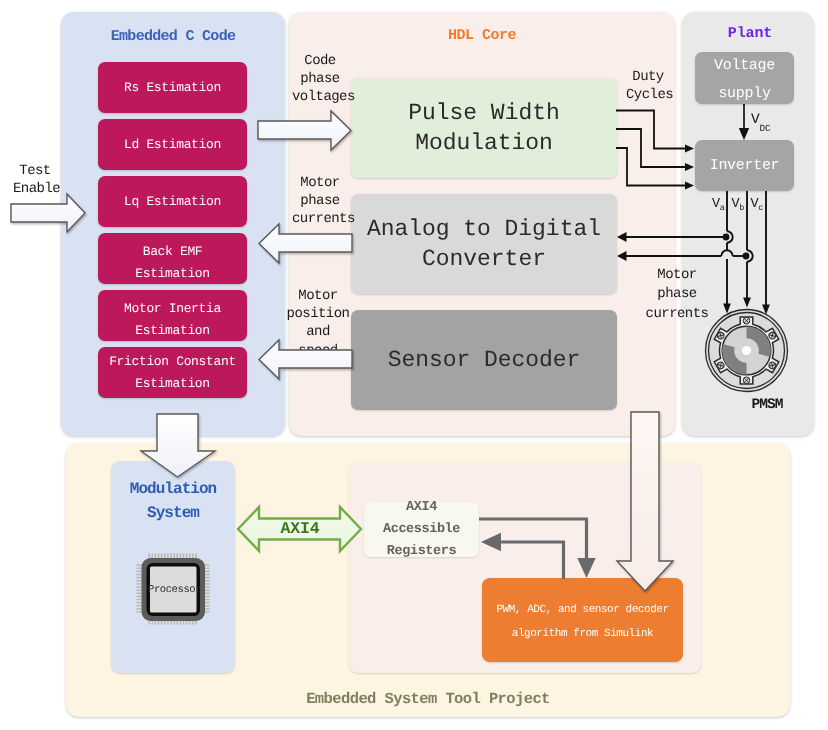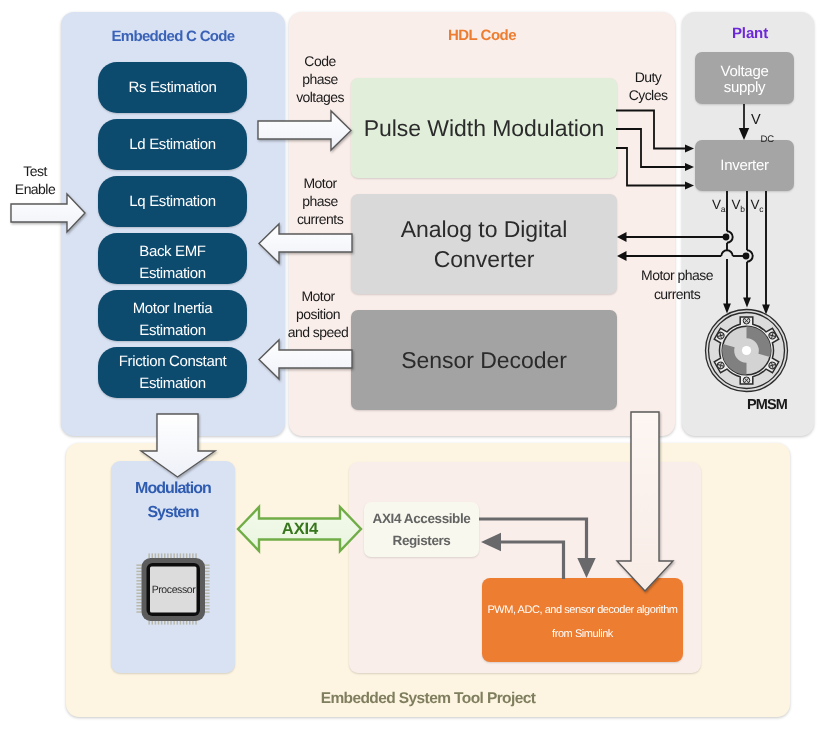--- a/index.html
+++ b/index.html
@@ -1,75 +1,75 @@
 <!DOCTYPE html>
 <html><head>
 <meta charset="utf-8">
 <style>
   html,body{margin:0;padding:0;background:#ffffff;}
   body{width:828px;height:730px;position:relative;overflow:hidden;
        font-family:"Liberation Sans",sans-serif;
        -webkit-font-smoothing:antialiased;text-rendering:geometricPrecision;}
-  .stage{position:absolute;left:0;top:0;width:828px;height:588px;}
+  .stage{position:absolute;left:0;top:0;width:828px;height:588px;font-family:Liberation Mono, monospace;}
   .panel{position:absolute;box-sizing:border-box;border-radius:13px;}
   .ptitle{position:absolute;text-align:center;font-weight:bold;white-space:nowrap;}
   .blk{position:absolute;box-sizing:border-box;display:flex;align-items:center;
        justify-content:center;text-align:center;border-radius:7px;line-height:1.32;}
   .lbl{position:absolute;text-align:center;color:#1a1a1a;line-height:18.2px;}
   .arrowsvg{position:absolute;left:0;top:0;width:828px;height:730px;overflow:visible;
             pointer-events:none;}
 
   
   #p-ec{left:61px;top:12px;width:224px;height:424px;background:#d9e2f3;
         box-shadow:0 1px 3px rgba(0,0,0,.22);}
   #t-ec{left:61px;top:28px;width:224px;font-size:15px;color:#3a63b8;letter-spacing:-.7px;}
   #p-hdl{left:289px;top:12px;width:386px;height:424px;background:#faeeea;
          box-shadow:0 1px 3px rgba(0,0,0,.22);}
   #t-hdl{left:289px;top:27px;width:386px;font-size:15px;color:#ed7d31;letter-spacing:-.5px;}
   #p-plant{left:682px;top:12px;width:132px;height:424px;background:#e9e9e9;
            box-shadow:0 1px 3px rgba(0,0,0,.22);}
   #t-plant{left:684px;top:25px;width:132px;font-size:15px;color:#6d28d9;letter-spacing:-.1px;}
 
   
-  .ecblk{left:98px;width:149px;height:51px;background:#0c4a6e;color:#fff;font-size:15px;
+  .ecblk{left:98px;width:149px;height:51px;background:#be185d;color:#fff;font-size:13px;
          letter-spacing:-.35px;line-height:22px;
-         box-shadow:0 1px 2px rgba(0,0,0,.18);padding:0 6px;border-radius:19px;}
+         box-shadow:0 1px 2px rgba(0,0,0,.18);padding:0 6px;}
   #ec3{padding:9px 26px 0;}
   #ec4{padding:9px 16px 0;}
   #ec5{padding:9px 5px 8px;}
   #ec0{top:62px;} #ec1{top:119px;text-align:right;} #ec2{top:176px;}
   #ec3{top:233px;} #ec4{top:290px;} #ec5{top:347px;}
 
   
   #hdl0,#hdl1,#hdl2{left:351px;width:266px;height:100px;font-size:23px;letter-spacing:-.05px;
                     color:#2b2b2b;box-shadow:0 1px 2px rgba(0,0,0,.15);}
   #hdl0{top:78px;background:#e0eeda;}
   #hdl1{top:194px;background:#d9d9d9;}
   #hdl2{top:310px;background:#a3a3a3;}
 
   
   #pl0,#pl1{left:695px;width:99px;background:#a5a5a5;color:#fff;font-size:15px;
-            letter-spacing:-.3px;line-height:16px;box-shadow:0 1px 2px rgba(0,0,0,.15);}
+            letter-spacing:-.3px;line-height:28px;box-shadow:0 1px 2px rgba(0,0,0,.15);}
   #pl0{top:52px;height:52px;padding:3px 22px 0;}
   #pl1{top:140px;height:51px;}
 
   
   .lbl{font-size:14px;letter-spacing:-.55px;}
   #l-test{left:13px;top:162px;width:44px;}
   #l-mpv{left:292px;top:52px;width:56px;}
   #l-mpc{left:292px;top:174px;width:56px;}
   #l-mps{left:285px;top:287px;width:66px;}
   #l-duty{left:626px;top:68px;width:44px;}
   #l-mpcp{left:638px;top:266px;width:78px;line-height:19.4px;}
   #l-pmsm{left:741px;top:396px;width:52px;font-weight:bold;font-size:14.5px;
           letter-spacing:-.9px;}
   .vsym{font-size:13.5px;letter-spacing:0;line-height:13px;white-space:nowrap;text-align:left;}
   .vsym sub{font-size:8.5px;vertical-align:baseline;position:relative;top:2.5px;left:-.3px;}
   #l-vdc{left:751px;top:114px;width:40px;font-size:14.5px;}
-  #l-vdc sub{font-size:9.5px;top:18px;}
+  #l-vdc sub{font-size:9.5px;top:8px;}
   #l-va{left:712px;top:198px;width:22px;}
   #l-vb{left:731.5px;top:198px;width:22px;}
   #l-vc{left:750.5px;top:198px;width:22px;}
 
   
   #p-tool{left:66px;top:443px;width:724px;height:274px;background:#fdf5e1;
           box-shadow:0 1px 3px rgba(0,0,0,.22);}
   #t-tool{left:66px;top:690px;width:724px;font-size:15.5px;letter-spacing:-.6px;color:#7f7f5f;}
   #p-ps{left:111px;top:461px;width:124px;height:212px;background:#d9e2f3;border-radius:9px;
         box-shadow:0 1px 2px rgba(0,0,0,.15);}
@@ -92,21 +92,21 @@
 </style>
 </head>
 <body>
 
 <div class="stage">
 
   <div class="panel" id="p-ec"></div>
   <div class="ptitle" id="t-ec">Embedded C Code</div>
 
   <div class="panel" id="p-hdl"></div>
-  <div class="ptitle" id="t-hdl">HDL Code</div>
+  <div class="ptitle" id="t-hdl">HDL Core</div>
 
   <div class="panel" id="p-plant"></div>
   <div class="ptitle" id="t-plant">Plant</div>
 
   <div class="blk ecblk" id="ec0">Rs Estimation</div>
   <div class="blk ecblk" id="ec1">Ld Estimation</div>
   <div class="blk ecblk" id="ec2">Lq Estimation</div>
   <div class="blk ecblk" id="ec3">Back EMF Estimation</div>
   <div class="blk ecblk" id="ec4">Motor Inertia Estimation</div>
   <div class="blk ecblk" id="ec5">Friction Constant Estimation</div>

